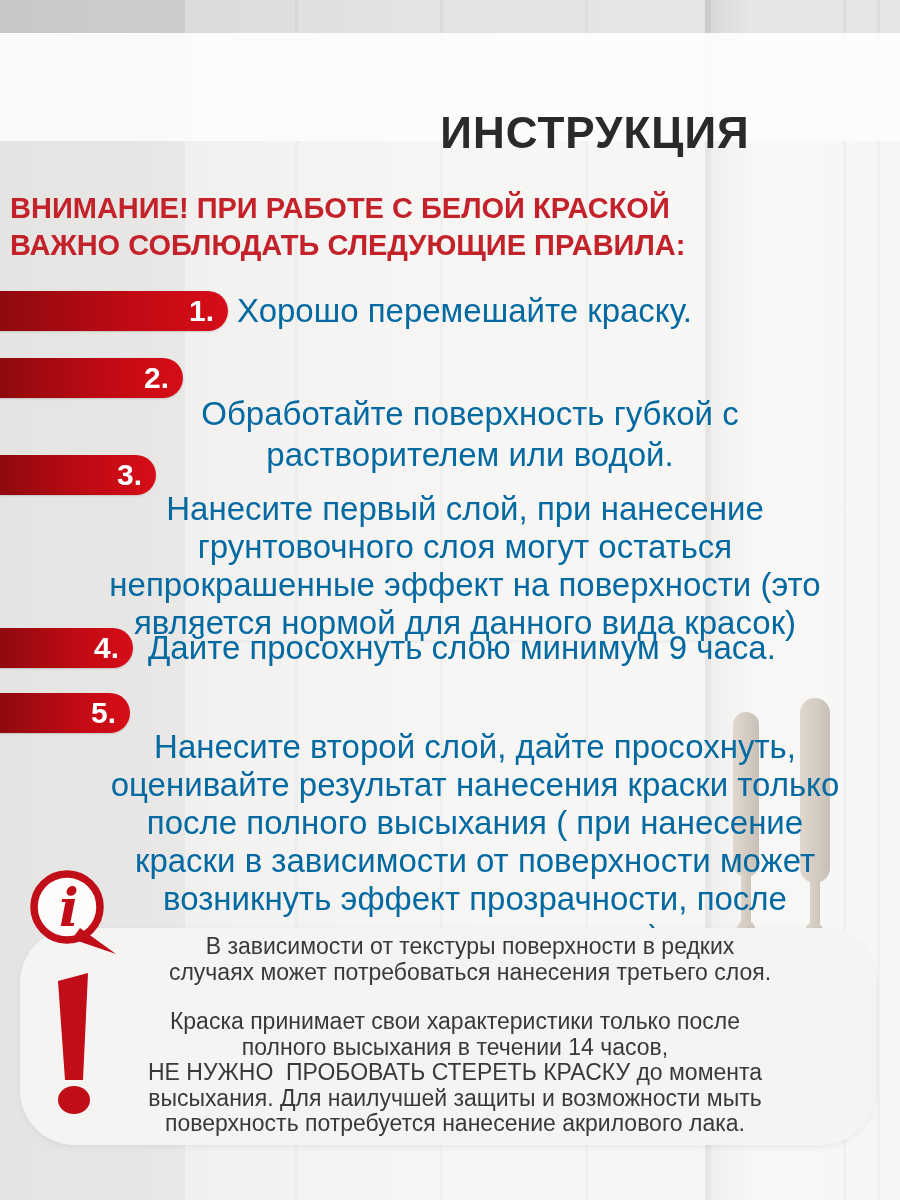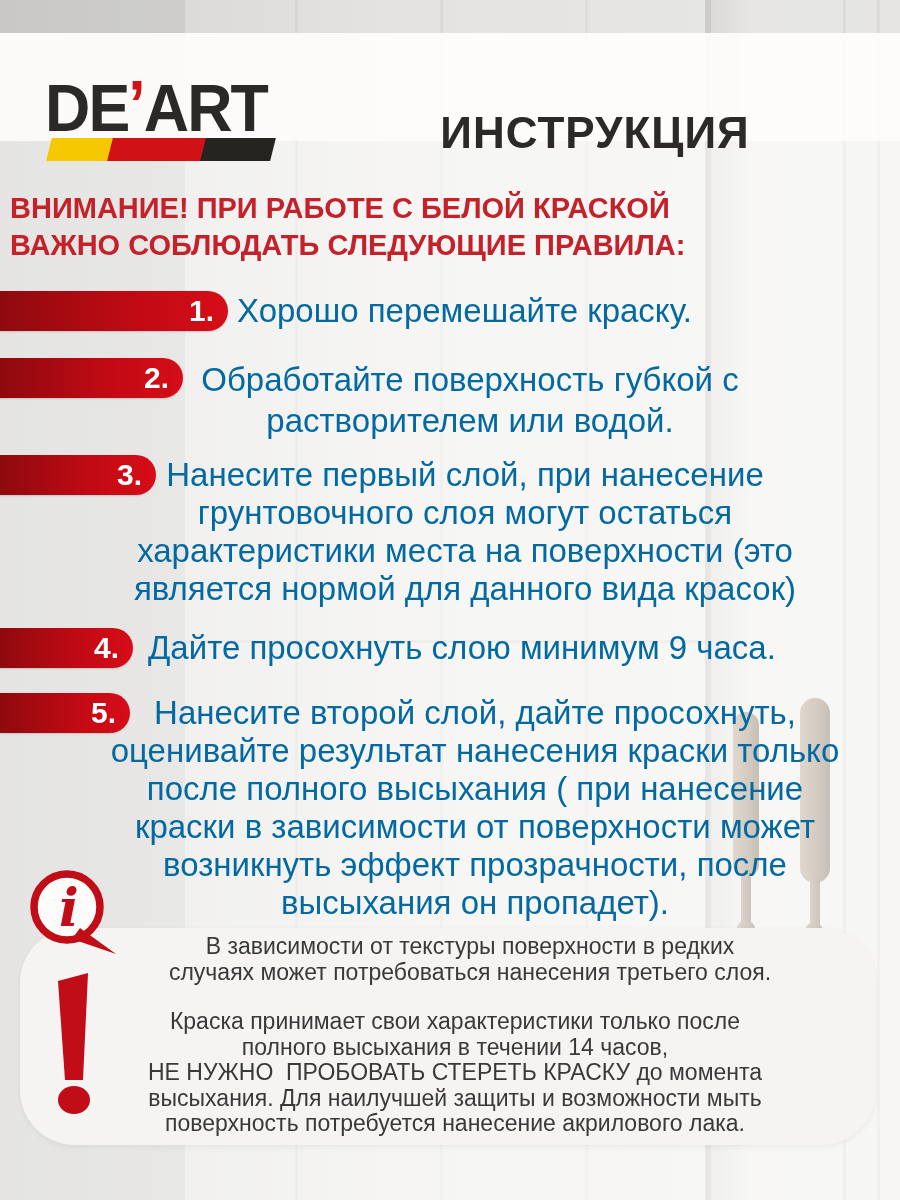--- a/index.html
+++ b/index.html
@@ -47,21 +47,21 @@
   .warning-heading div{white-space:pre;}
   
   .pill{position:absolute;left:0;height:40px;border-radius:0 22px 22px 0;
     background:linear-gradient(90deg,#8e0a0e,#c20a14 60%,#d60d18);
     box-shadow:0 1px 2px rgba(0,0,0,0.15);}
   .pill-num{position:absolute;right:14px;top:0;line-height:40px;color:#ffffff;
     font-weight:bold;font-size:30px;}
   .step-text{position:absolute;color:#0369a1;font-size:33px;}
   .step-text div{white-space:pre;}
   .left-align{text-align:left;}
-  .centered{text-align:center;}
+  .centered{text-align:center;margin-top:34px;}
   
   .notes-panel{position:absolute;left:20px;top:928px;width:856px;height:217px;
     border-radius:55px;background:#f6f4f2;box-shadow:0 2px 6px rgba(0,0,0,0.06);}
   .note{position:absolute;color:#3a3939;font-size:23px;text-align:center;}
   .note div{white-space:pre;line-height:25.5px;}
   .info-note{left:120px;top:934px;width:700px;}
   .warning-note{left:90px;top:1009px;width:730px;}
   .info-bubble{position:absolute;left:20px;top:864px;width:130px;height:110px;}
   .excl-mark{position:absolute;left:40px;top:964px;width:70px;height:160px;}
 </style>
@@ -87,28 +87,20 @@
       <div class="handle-foot" style="left:32px;top:920px;width:18px;height:30px"></div>
       <div class="handle" style="left:95px;top:698px;width:30px;height:185px"></div>
       <div class="handle-stem" style="left:105px;top:878px;height:50px"></div>
       <div class="handle-foot" style="left:100px;top:922px;width:18px;height:30px"></div>
     </div>
     <div class="content-wash"></div>
     <div class="top-shade"></div>
   </div>
 
   <div class="header-band">
-    <div class="logo">
-      <div class="logo-word"><span>DE</span><span class="logo-apostrophe">’</span><span>ART</span></div>
-      <div class="logo-bar">
-        <div class="bar-seg seg-yellow"></div>
-        <div class="bar-seg seg-red"></div>
-        <div class="bar-seg seg-black"></div>
-      </div>
-    </div>
     <div class="page-title">ИНСТРУКЦИЯ</div>
   </div>
 
   <div class="warning-heading">
     <div>ВНИМАНИЕ! ПРИ РАБОТЕ С БЕЛОЙ КРАСКОЙ</div>
     <div>ВАЖНО СОБЛЮДАТЬ СЛЕДУЮЩИЕ ПРАВИЛА:</div>
   </div>
 
   <div class="pill" style="top:291px;width:228px">
     <span class="pill-num">1.</span>
@@ -124,21 +116,21 @@
     <div>Обработайте поверхность губкой с</div>
     <div>растворителем или водой.</div>
   </div>
 
   <div class="pill" style="top:455px;width:156px">
     <span class="pill-num">3.</span>
   </div>
   <div class="step-text centered" style="left:70px;top:456px;width:790px;line-height:38px">
     <div>Нанесите первый слой, при нанесение</div>
     <div>грунтовочного слоя могут остаться</div>
-    <div>характеристики места на поверхности (это</div>
+    <div>непрокрашенные эффект на поверхности (это</div>
     <div>является нормой для данного вида красок)</div>
   </div>
 
   <div class="pill" style="top:628px;width:133px">
     <span class="pill-num">4.</span>
   </div>
   <div class="step-text left-align" style="left:148px;top:628px;right:20px;line-height:40px">
     <div>Дайте просохнуть слою минимум 9 часа.</div>
   </div>
 

